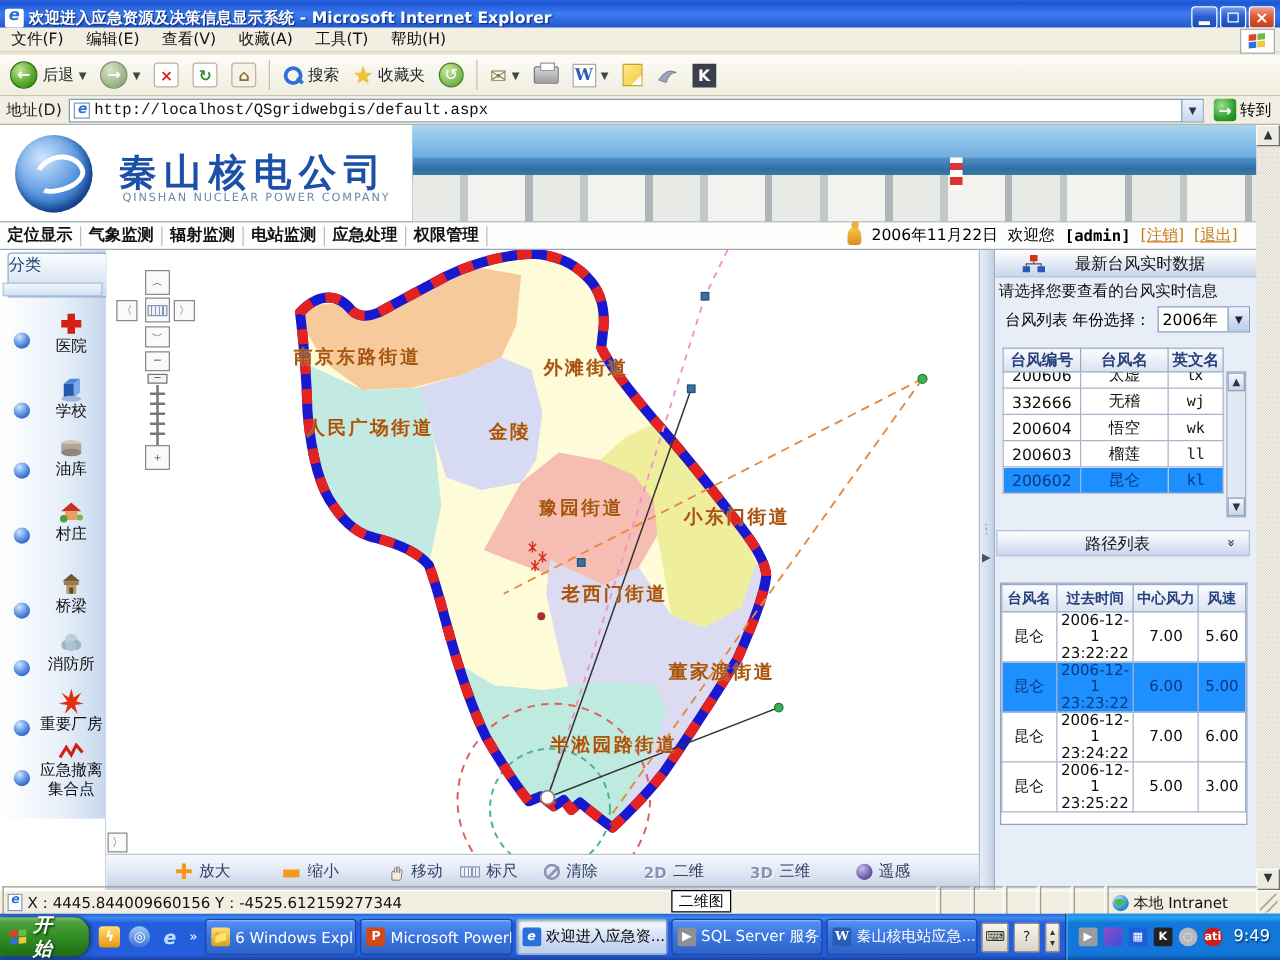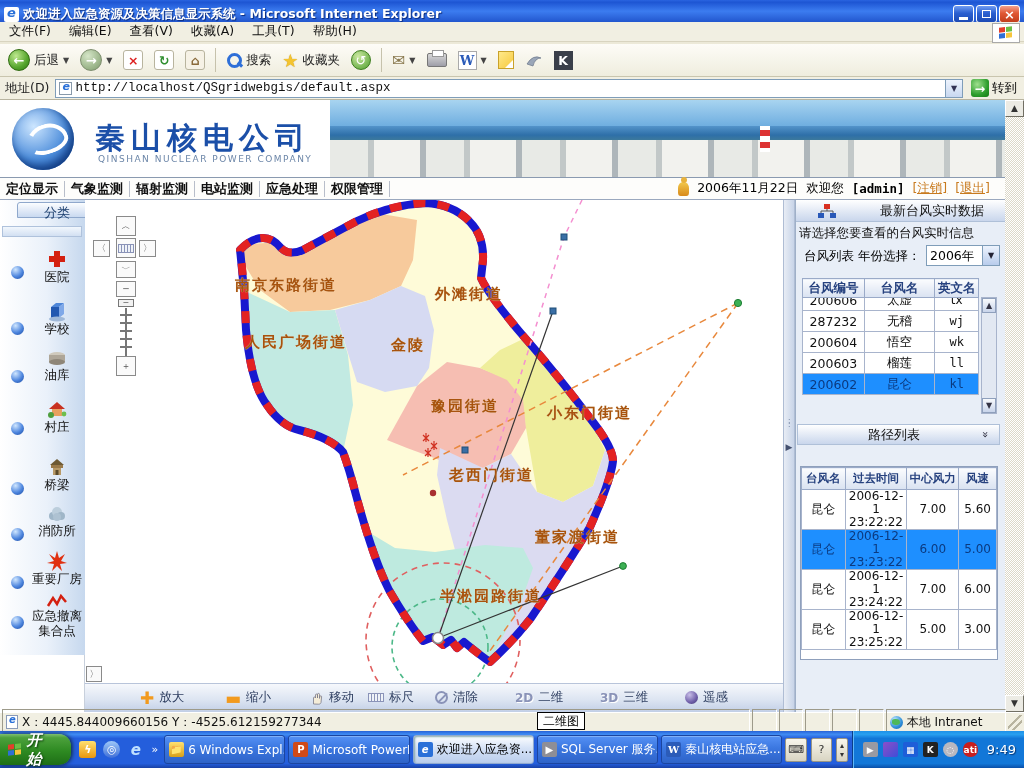--- a/index.html
+++ b/index.html
@@ -85,21 +85,21 @@
   #navbar .usr-ico::before{content:"";position:absolute;left:2.5px;top:-5px;width:6px;height:6px;border-radius:50%;background:#E8B23C}
   #navbar .lnk{color:#C87A1E;text-decoration:underline}
   #navbar .adm{font-weight:bold;font-family:"DejaVu Sans Mono",monospace}
 
   
   #main{position:absolute;left:0;top:200px;width:1024px;height:512px;background:#fff}
 
   
   #sidebar{position:absolute;left:0;top:0;width:85px;height:512px;background:#fff;border-right:1px solid #C8D0DC}
   #sidebar .grad{position:absolute;left:0;top:0;width:85px;height:455px;background:linear-gradient(90deg,#FFFFFF,#EAF1FA 55%,#C6D8EE)}
-  #sidebar .hdr{position:absolute;left:17px;top:2px;width:80px;height:16px;background:linear-gradient(180deg,#FBFDFF,#C9D9F0);border:1px solid #8FA8CC;border-radius:3px 3px 0 0;text-align:center;font-size:13px;color:#1A3E6E;line-height:19px}
+  #sidebar .hdr{position:absolute;left:6px;top:2px;width:80px;height:36px;background:linear-gradient(180deg,#FBFDFF,#C9D9F0);border:1px solid #8FA8CC;border-radius:3px 3px 0 0;text-align:left;font-size:13px;color:#1A3E6E;line-height:19px}
   #sidebar .hdr2{position:absolute;left:2px;top:26px;width:80px;height:11px;background:linear-gradient(180deg,#F2F7FD,#D2E0F2);border:1px solid #AFC2DC}
   .sb-item{position:absolute;left:31px;width:52px;text-align:center;font-size:12.5px;color:#111;line-height:14px}
   .sb-item svg{display:block;margin:0 auto}
   .orb{position:absolute;left:11px;width:13px;height:13px;border-radius:50%;background:radial-gradient(circle at 35% 28%,#CFE6FF,#4E86DE 55%,#16459E)}
 
   
   #mapPanel{position:absolute;left:85px;top:0;width:698px;height:512px;background:#fff;overflow:hidden}
   .street{position:absolute;font-size:15px;font-weight:bold;color:#A8530E;letter-spacing:2px;white-space:nowrap;text-shadow:0 0 1px #E8D8B8}
   .navctl{position:absolute;background:#FAFAFA;border:1px solid #8A8A8A;color:#555;display:flex;align-items:center;justify-content:center;font-size:9px}
   .slider-track{position:absolute;left:123px;top:300px;width:2px;height:54px;background:#777}
@@ -118,21 +118,21 @@
   .handico{width:14px;height:14px}
 
   
   #splitter{position:absolute;left:783px;top:0;width:12px;height:512px;background:linear-gradient(90deg,#E8EDF5,#C8D4E8);border-left:1px solid #AFBDD4;border-right:1px solid #AFBDD4;display:flex;flex-direction:column;align-items:center}
   #splitter .dots{margin-top:220px;color:#7A8AA8;font-size:8px;letter-spacing:0;line-height:4px}
   #splitter .arr{margin-top:14px;color:#44506E;font-size:9px}
 
   
   #rightPanel{position:absolute;left:795px;top:0;width:210px;height:512px;background:#E8EEF7;border-left:1px solid #9FB0C8;font-size:12.5px}
   .rp-hdr{position:absolute;left:0;top:0;width:210px;height:22px;background:linear-gradient(180deg,#FFFFFF,#C9D6EC);border-bottom:1px solid #AFC0D8;display:flex;align-items:center}
-  .rp-hdr .t{margin-left:44px;color:#111;font-size:13px}
+  .rp-hdr .t{margin-left:24px;color:#111;font-size:13px}
   .rp-hint{position:absolute;left:3px;top:25px;color:#111}
   .rp-listrow{position:absolute;left:0;top:45px;width:210px;height:22px}
   .rp-listrow .l1{position:absolute;left:8px;top:3px}
   .rp-listrow .l2{position:absolute;left:62px;top:3px}
   .combo{position:absolute;left:130px;top:0;width:74px;height:21px;background:#fff;border:1px solid #7F9DB9;display:flex}
   .combo .val{flex:1;padding:2px 3px;font-size:12.5px}
   .combo .btn{width:17px;background:linear-gradient(#EDF3FD,#B8CCEC);border-left:1px solid #7F9DB9;display:flex;align-items:center;justify-content:center;font-size:8px;color:#223}
 
   table{border-collapse:collapse}
   .t1{position:absolute;left:6px;top:78px;width:177px;background:#fff;border:1px solid #8FA0BC}
@@ -550,21 +550,21 @@
                 <span>200606</span>
               </td>
           <td>
                 <span>太虚</span>
               </td>
           <td class="en">
                 <span>tx</span>
               </td>
         </tr>
         <tr>
-          <td>287232</td>
+          <td>332666</td>
           <td>无稽</td>
           <td class="en">wj</td>
         </tr>
         <tr>
           <td>200604</td>
           <td>悟空</td>
           <td class="en">wk</td>
         </tr>
         <tr>
           <td>200603</td>

